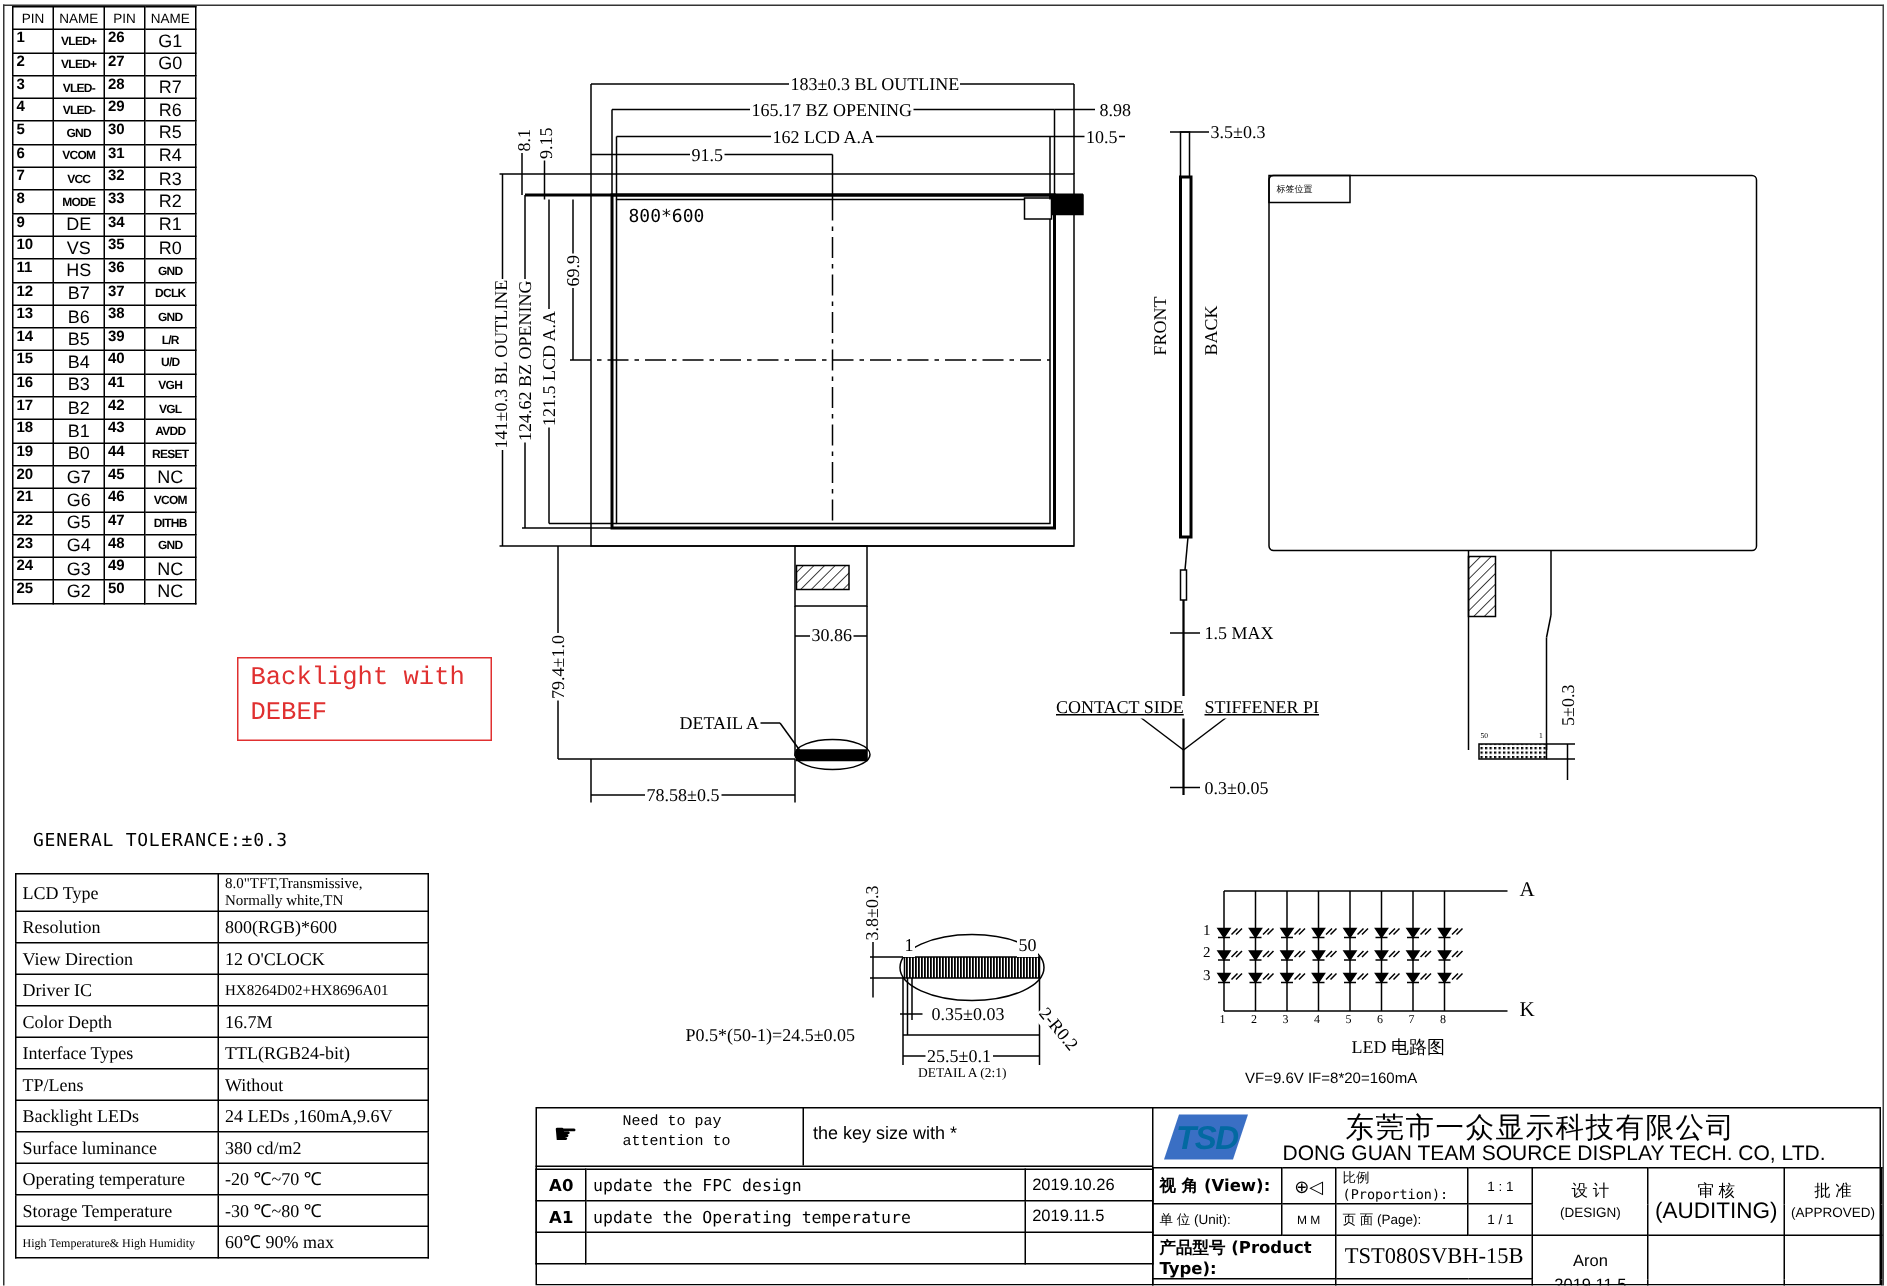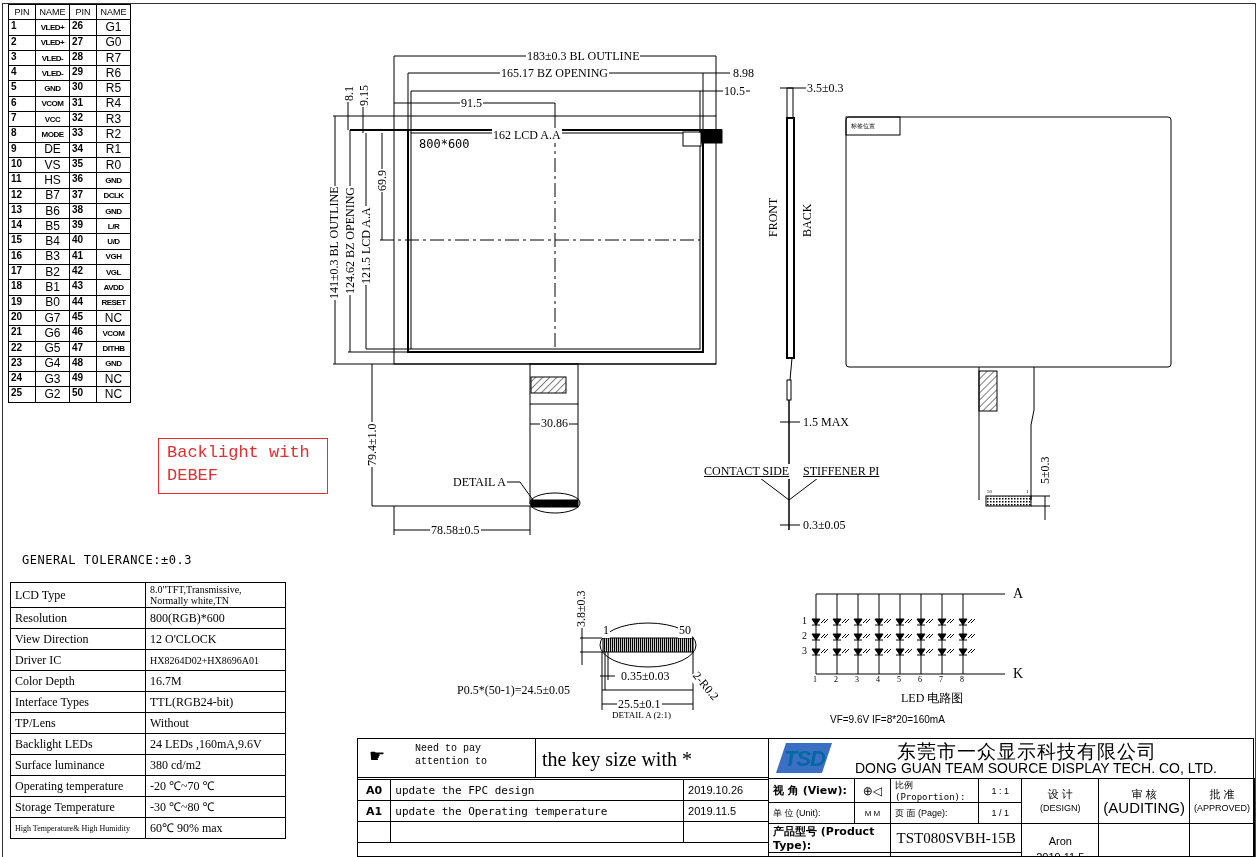--- a/index.html
+++ b/index.html
@@ -442,21 +442,21 @@
     </pattern>
     <pattern id="pins" width="2" height="14" patternUnits="userSpaceOnUse">
       <rect width="1.2" height="14" fill="#000"></rect>
     </pattern>
   </defs>
 </svg>
 
 <div class="abs dim" style="left:418px;top:137px;font-family:'DejaVu Sans Mono',monospace;font-size:12px;">800*600</div>
 <div class="abs dim" style="left:490px;top:49px;margin-left:36px;">183±0.3 BL OUTLINE</div>
 <div class="abs dim" style="left:500px;top:66px;">165.17 BZ OPENING</div>
-<div class="abs dim" style="left:492px;top:84px;margin-top:44px;">162 LCD A.A</div>
+<div class="abs dim" style="left:514px;top:84px;">162 LCD A.A</div>
 <div class="abs dim" style="left:460px;top:96px;">91.5</div>
 <div class="abs dim" style="left:732px;top:66px;">8.98</div>
 <div class="abs dim" style="left:723px;top:84px;">10.5</div>
 <div class="abs dim vt" style="left:342px;top:102px;">8.1</div>
 <div class="abs dim vt" style="left:357px;top:107px;">9.15</div>
 <div class="abs dim vt" style="left:327px;top:300px;">141±0.3 BL OUTLINE</div>
 <div class="abs dim vt" style="left:343px;top:295px;">124.62 BZ OPENING</div>
 <div class="abs dim vt" style="left:359px;top:285px;">121.5 LCD A.A</div>
 <div class="abs dim vt" style="left:375px;top:192px;">69.9</div>
 <div class="abs dim vt" style="left:365px;top:467px;">79.4±1.0</div>
@@ -502,21 +502,21 @@
     <div class="abs" style="left: 802px; top: 645px; font-size: 10px;">3</div>
   </div>
 <div class="abs" style="left:901px;top:690px;font-size:12px;">LED 电路图</div>
 <div class="abs" style="left:830px;top:714px;font-size:10px;font-family:'Liberation Sans',sans-serif;">VF=9.6V  IF=8*20=160mA</div>
 
 <div class="abs" style="left:357px;top:738px;width:897px;height:119px;border:1px solid #000;box-sizing:border-box;"></div>
 <div class="abs" style="left:357px;top:738px;width:178px;height:39px;border-right:1px solid #000;">
   <span class="abs" style="left:12px;top:7px;font-size:18px;">☛</span>
   <span class="abs" style="left:58px;top:4px;width:110px;font-size:10px;line-height:13px;font-family:'Liberation Mono',monospace;">Need to pay attention to</span>
 </div>
-<div class="abs" style="left:542px;top:748px;font-size:20px;font-family:Liberation Serif, serif;">the key size with *</div>
+<div class="abs" style="left:542px;top:748px;font-size:12px;font-family:Liberation Sans, sans-serif;">the key size with *</div>
 <div class="abs" style="left:768px;top:738px;width:1px;height:119px;background:#000;"></div>
 <div class="abs" style="left:357px;top:777px;width:411px;height:1px;background:#000;"></div>
 
 <table class="tb" style="left:357px;top:779px;width:412px;">
   <tbody>
   <tr>
     <td class="cn" style="text-align:center;">A0</td>
     <td style="font-family:'DejaVu Sans Mono',monospace;font-size:11px;">update the FPC design</td>
     <td>2019.10.26</td>
   </tr>

